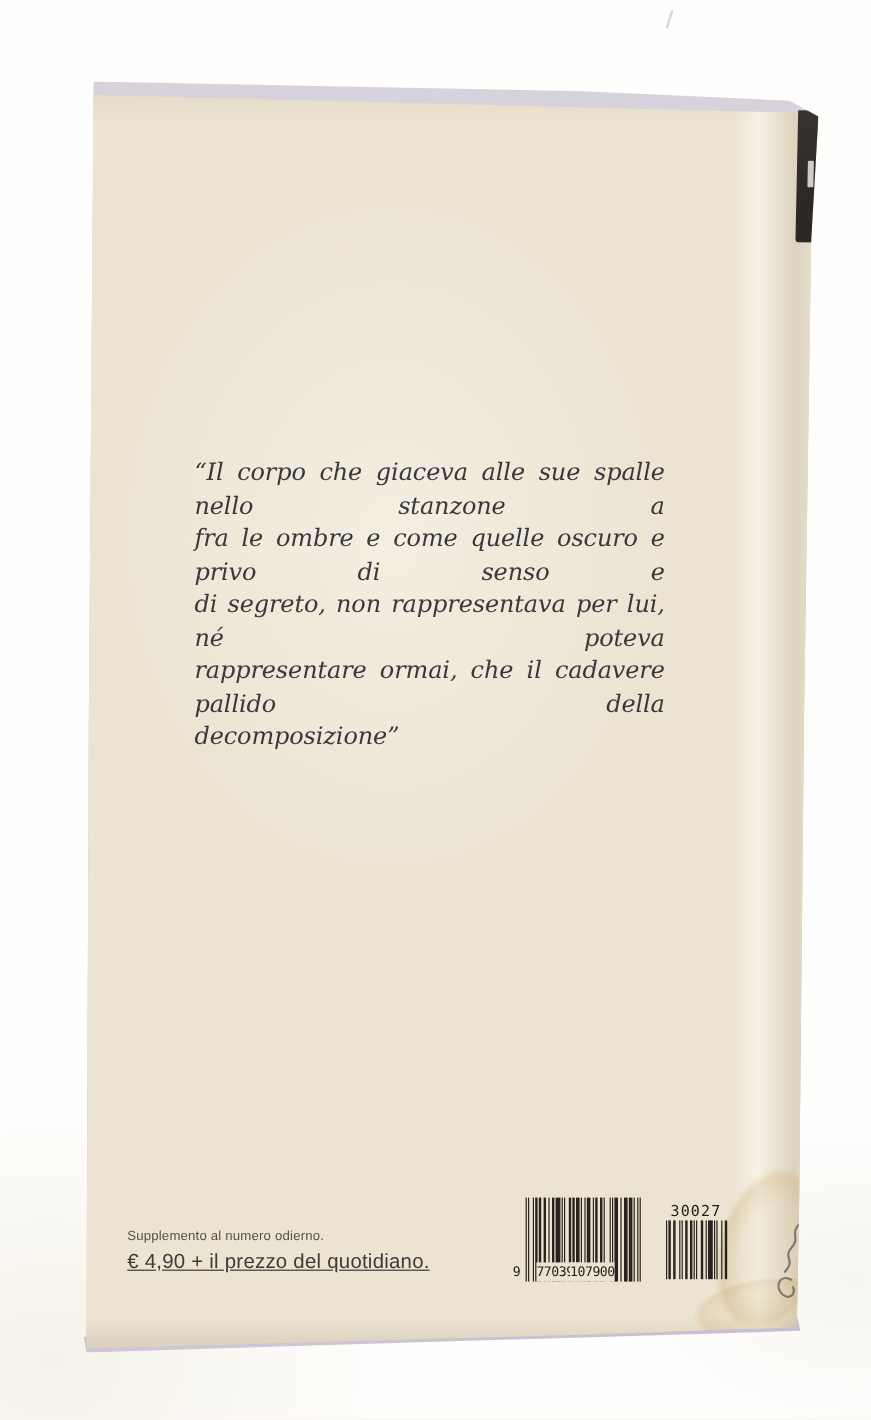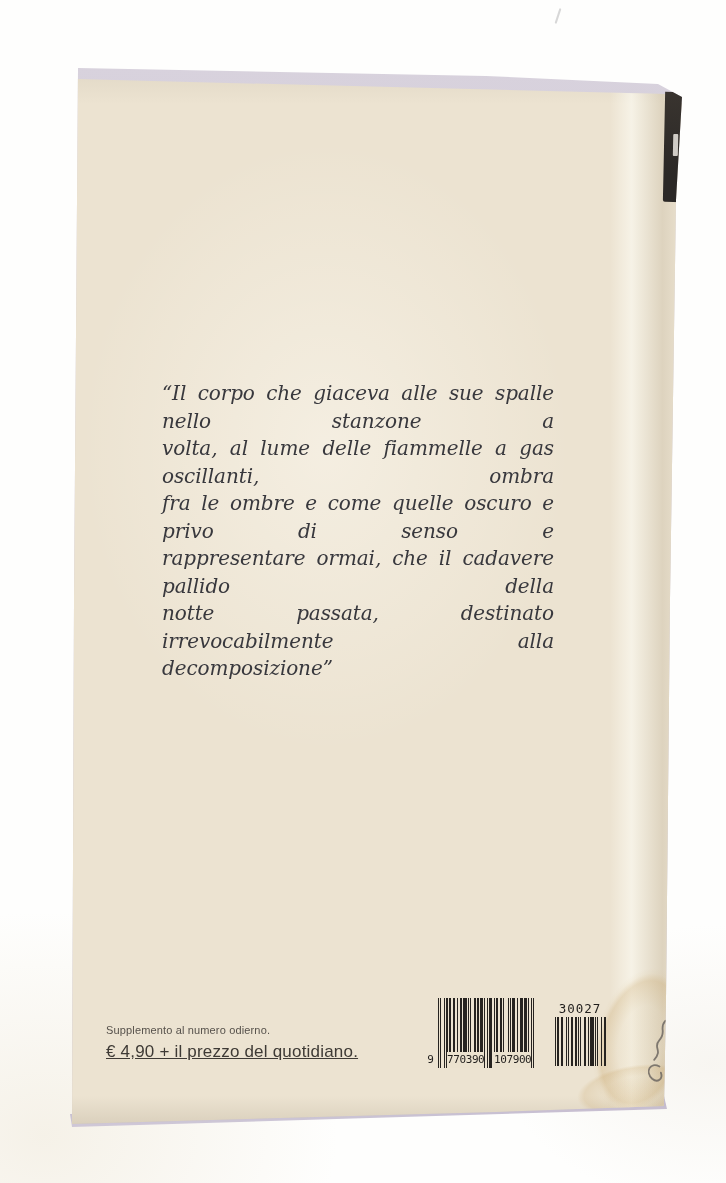--- a/index.html
+++ b/index.html
@@ -51,21 +51,21 @@
   .price{font-size:17px;color:var(--price-text,#3e3a35);margin-top:4px;letter-spacing:.2px;text-decoration:underline;}
 
   .barcode-main{position:absolute;left:372px;top:934px;width:96px;height:70px;}
   .bars{position:absolute;left:0;top:0;right:0;bottom:0;}
   .bar{position:absolute;top:0;bottom:0;background:var(--bar,#262320);}
   .digits{position:absolute;left:-12px;top:54px;width:112px;height:16px;
     font-family:"DejaVu Sans Mono",monospace;font-size:11px;line-height:15px;color:#201e1c;}
   .digits span{position:absolute;display:inline-block;height:16px;text-align:center;}
   .d9{left:0;width:9px;}
   .g1{left:21px;width:37px;background:var(--cover-knock,#ece3d1);letter-spacing:-0.4px;}
-  .g2{left:68px;width:37px;background:var(--cover-knock,#ece3d1);letter-spacing:-0.4px;}
+  .g2{left:49px;width:37px;background:var(--cover-knock,#ece3d1);letter-spacing:-0.4px;}
 
   .barcode-addon{position:absolute;left:488px;top:938px;width:52px;height:66px;}
   .addon-num{position:absolute;left:0;top:0;width:100%;text-align:center;
     font-family:"DejaVu Sans Mono",monospace;font-size:12.5px;line-height:13px;
     color:#201e1c;letter-spacing:1px;}
   .addon-bars{position:absolute;left:0;top:15px;width:52px;height:49px;}
 
   .stain1{position:absolute;left:519px;top:886px;width:112px;height:184px;
     border-radius:45% 55% 60% 40%/50% 45% 55% 50%;transform:rotate(15deg);
     background:radial-gradient(closest-side, rgba(208,178,120,.10) 40%, rgba(196,158,92,.26) 68%, rgba(208,178,120,.06) 76%, rgba(208,178,120,0) 82%);}
@@ -87,24 +87,23 @@
 
   <div class="book">
 
     <div class="jacket">
 
       <div class="stain1"></div>
       <div class="stain2"></div>
 
       <div class="quote" id="quote">
           <div class="quote-line">“Il corpo che giaceva alle sue spalle nello stanzone a</div>
-          <div class="quote-line">volta, al lume delle fiammelle a gas oscillanti, ombra</div>
           <div class="quote-line">fra le ombre e come quelle oscuro e privo di senso e</div>
+          <div class="quote-line">di segreto, non rappresentava per lui, né poteva</div>
           <div class="quote-line">rappresentare ormai, che il cadavere pallido della</div>
-          <div class="quote-line">notte passata, destinato irrevocabilmente alla</div>
           <div class="quote-line last">decomposizione”</div>
         </div>
 
       <div class="imprint">
         <div class="imprint-line">Supplemento al numero odierno.</div>
         <div class="price">€ 4,90 + il prezzo del quotidiano.</div>
       </div>
 
       <div class="barcode-main">
         <div class="bars" id="main-bars">

